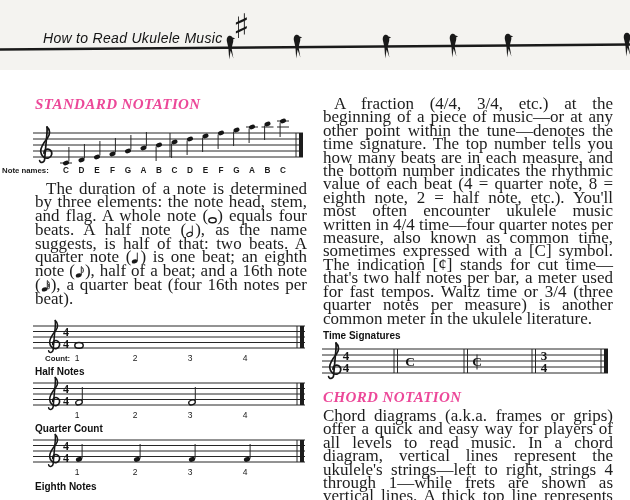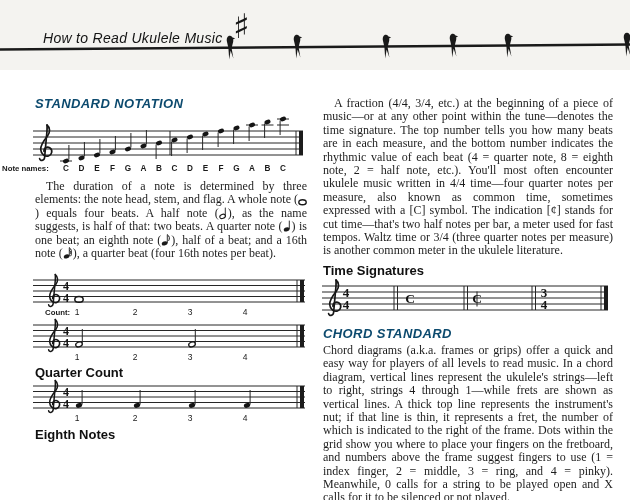--- a/index.html
+++ b/index.html
@@ -10,25 +10,25 @@
   .hdr-title{position:absolute;left:43px;top:30px;font-family:"Liberation Sans",sans-serif;
              font-style:italic;font-size:14px;letter-spacing:.3px;color:#141414;}
   .wire{position:absolute;left:0;top:0;}
   .sharp{position:absolute;left:233px;top:6px;font-family:"DejaVu Sans",sans-serif;
          font-size:34px;line-height:40px;color:#151515;}
   .bird{position:absolute;}
   
   .col{position:absolute;}
   .col-left{left:35px;top:96px;width:272px;}
   .col-right{left:323px;top:97px;width:290px;}
-  h2.sec{margin:0 0 4px 0;font-family:Liberation Sans, sans-serif;font-style:italic;
-         font-weight:bold;font-size:13px;letter-spacing:.4px;color:#0c4a6e;}
+  h2.sec{margin:0 0 4px 0;font-family:Liberation Serif, serif;font-style:italic;
+         font-weight:bold;font-size:15px;letter-spacing:.4px;color:#ec4899;}
   h3.sub{margin:0 0 1px 0;font-family:"Liberation Sans",sans-serif;font-weight:bold;
-         font-size:13px;color:#101010;}
-  p.body{margin:0 0 8px 0;font-size:12px;line-height:13.4px;text-align:justify;}
+         font-size:10px;color:#101010;}
+  p.body{margin:0 0 8px 0;font-size:17px;line-height:13.4px;text-align:justify;}
   p.indent{text-indent:11px;}
   figure{margin:0;}
   .ex{margin:0 0 3px -2px;}
   .scalefig{margin:0 0 7px -33px;}
   .tsfig{margin:0 0 10px -1px;}
   svg{overflow:visible;display:block;}
   .nicon{display:inline-block;vertical-align:-2px;overflow:visible;}
   
   .sl{stroke:#262626;stroke-width:1;}
   .thick{fill:#1c1c1c;}
@@ -189,20 +189,21 @@
         <line class="sl" x1="264" y1="5" x2="264" y2="27"></line>
         <rect class="thick" x="267" y="5" width="4" height="22"></rect>
       <text x="12" y="40" class="clabel">Count:</text>
           <text x="44" y="40" class="cnum" text-anchor="middle">1</text>
           <text x="102" y="40" class="cnum" text-anchor="middle">2</text>
           <text x="157" y="40" class="cnum" text-anchor="middle">3</text>
           <text x="212" y="40" class="cnum" text-anchor="middle">4</text>
         </svg>
     </figure>
 
+    <h3 class="sub">Half Notes</h3>
     <figure class="ex">
       <svg id="half-svg" width="272" height="42">
         <line class="sl" x1="0" y1="5" x2="272" y2="5"></line>
         <line class="sl" x1="0" y1="10.5" x2="272" y2="10.5"></line>
         <line class="sl" x1="0" y1="16" x2="272" y2="16"></line>
         <line class="sl" x1="0" y1="21.5" x2="272" y2="21.5"></line>
         <line class="sl" x1="0" y1="27" x2="272" y2="27"></line>
         <use href="#clef-shape" transform="translate(16,5) scale(0.9)"></use>
         <text class="tsig" x="33" y="15.2" text-anchor="middle">4</text>
         <text class="tsig" x="33" y="26.8" text-anchor="middle">4</text>
@@ -287,21 +288,21 @@
         <line class="sl" x1="155" y1="11.5" x2="155" y2="26.5"></line>
         <line class="sl" x1="210" y1="6" x2="210" y2="30"></line>
         <line class="sl" x1="213.5" y1="6" x2="213.5" y2="30"></line>
         <text class="tsig2" x="222" y="16.6" text-anchor="middle">3</text>
         <text class="tsig2" x="222" y="29.2" text-anchor="middle">4</text>
         <line class="sl" x1="279" y1="6" x2="279" y2="30"></line>
         <rect class="thick" x="282" y="6" width="4" height="24"></rect>
       </svg>
     </figure>
 
-    <h2 class="sec" style="margin-bottom:3px">CHORD STANDARD</h2>
+    <h2 class="sec" style="margin-bottom:3px">CHORD NOTATION</h2>
     <p class="body" style="margin-bottom:6px">Chord diagrams (a.k.a. frames or grips) offer a quick and easy way for players of all levels to read music. In a chord diagram, vertical lines represent the ukulele's strings—left to right, strings 4 through 1—while frets are shown as vertical lines. A thick top line represents the instrument's nut; if that line is thin, it represents a fret, the number of which is indicated to the right of the frame. Dots within the grid show you where to place your fingers on the fretboard, and numbers above the frame suggest fingers to use (1 = index finger, 2 = middle, 3 = ring, and 4 = pinky). Meanwhile, 0 calls for a string to be played open and X calls for it to be silenced or not played.</p>
 
     <div class="alabels">
       <span class="alabel" style="left:58px">A</span>
       <span class="alabel" style="left:193px">A</span>
     </div>
   </div>
 </div>
 
 </body></html>

